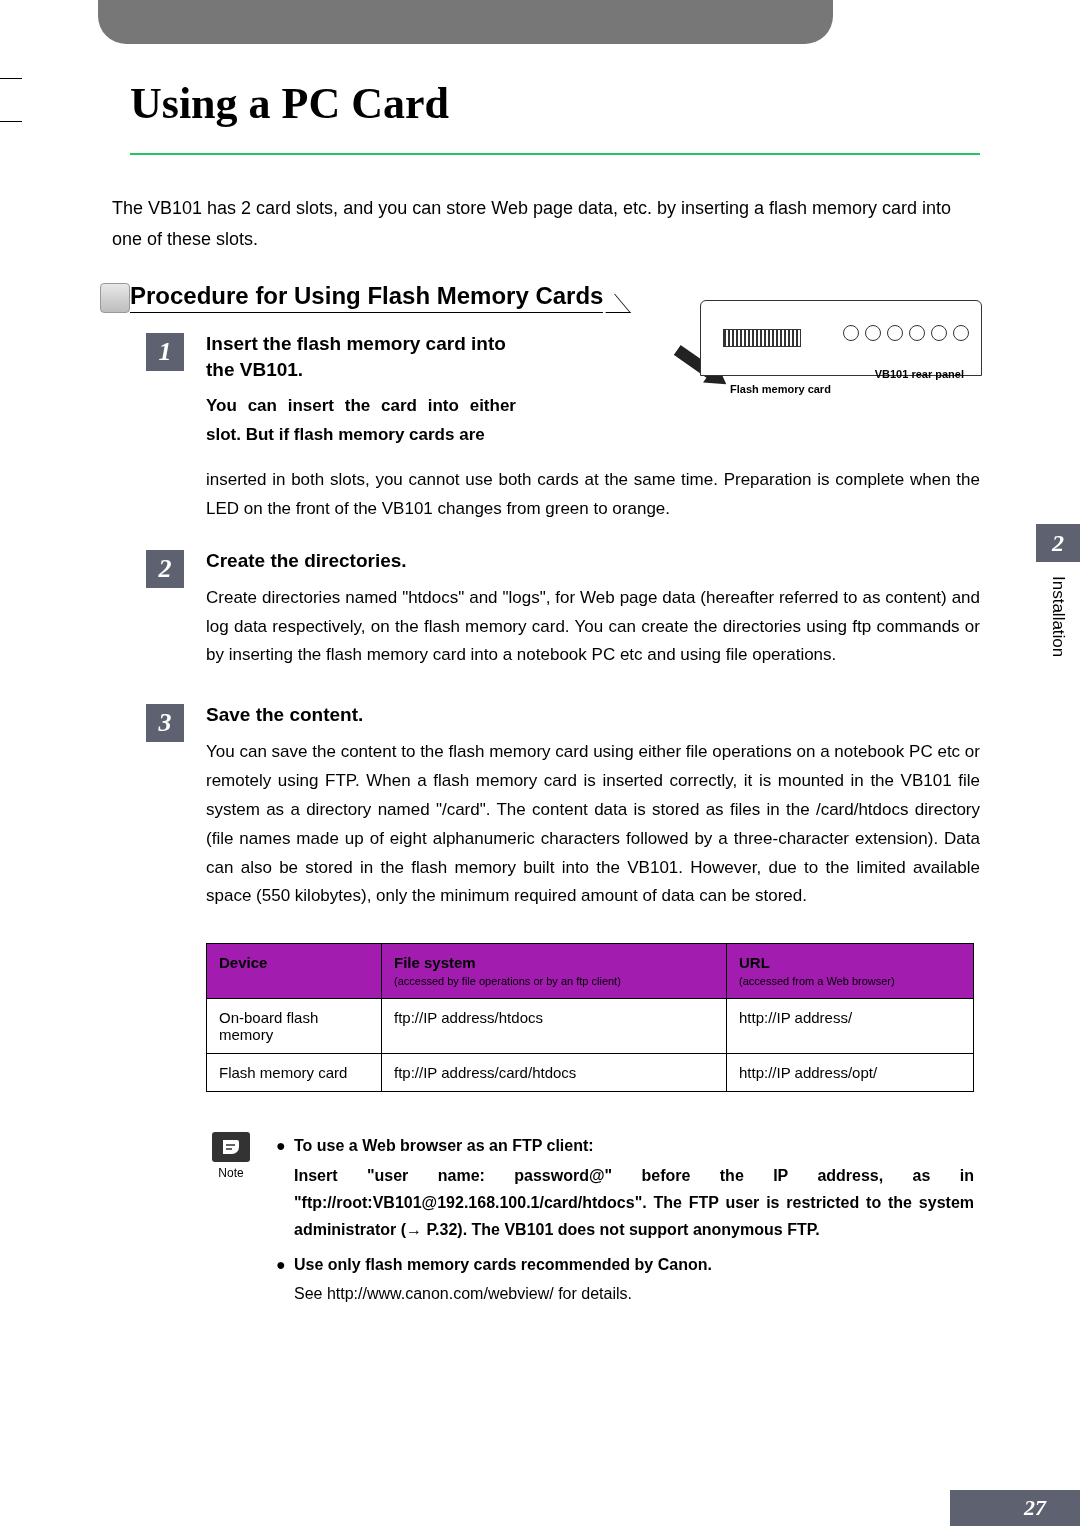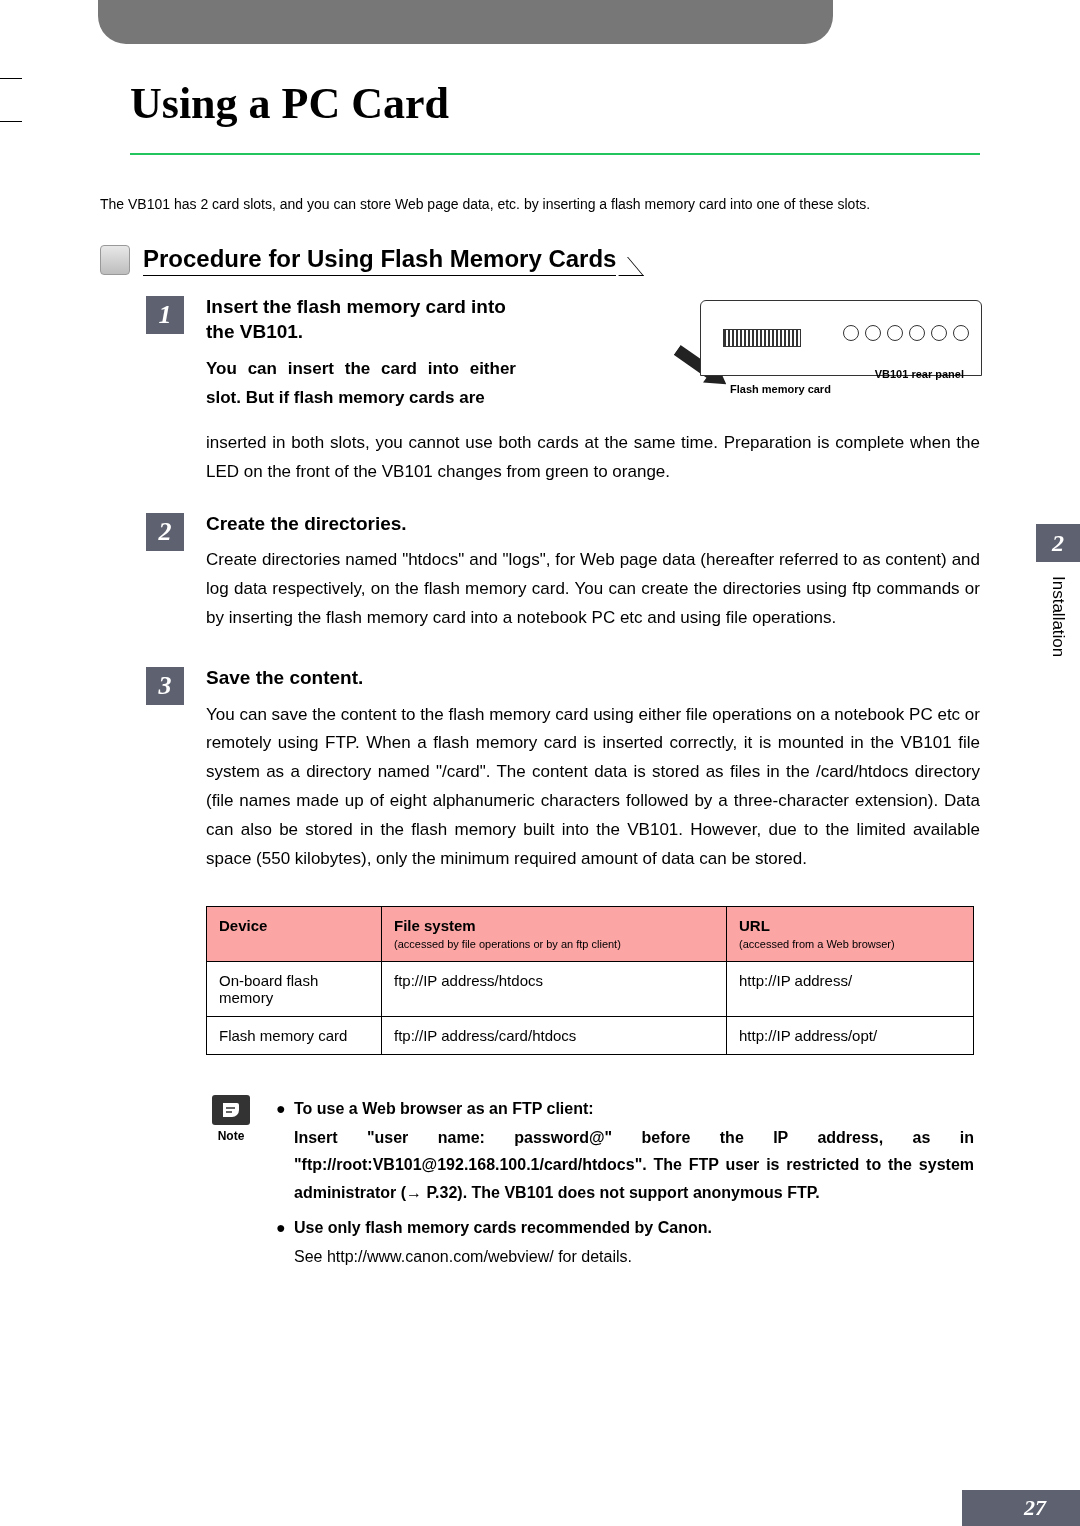--- a/index.html
+++ b/index.html
@@ -38,28 +38,28 @@
     padding-bottom: 20px;
     margin-left: 30px;
   }
   h1.page-title {
     font-family: "Times New Roman", Times, serif;
     font-weight: bold;
     font-size: 44px;
     margin: 0 0 4px 0;
   }
   .intro {
-    font-size: 14px;
+    font-size: 18px;
     line-height: 1.7;
-    margin: 38px 0 28px 0;
+    margin: 38px 0 28px 12px;
   }
   .section-heading-row {
     display: flex;
-    align-items: flex-start;
-    gap: 13px;
+    align-items: center;
+    gap: 0;
     margin-bottom: 18px;
     position: relative;
     margin-top: 28px;
   }
   .section-marker {
     width: 28px;
     height: 28px;
     background: linear-gradient(#e8e8e8,#bdbdbd);
     border: 1px solid #999;
     border-radius: 4px;
@@ -199,21 +199,21 @@
     font-size: 15px;
   }
   table.content-table th, table.content-table td {
     border: 1px solid #000;
     padding: 10px 12px;
     text-align: left;
     vertical-align: top;
   }
   table.content-table th {
     font-weight: bold;
-    background: #fca5a5;
+    background: #a21caf;
   }
   .th-sub {
     font-weight: normal;
     font-size: 11px;
   }
   .note-row {
     display: flex;
     gap: 20px;
     margin-left: 106px;
     width: 768px;
@@ -230,21 +230,21 @@
     border-radius: 3px;
     color: #fff;
     display: flex;
     align-items: center;
     justify-content: center;
     font-size: 18px;
     margin: 0 auto 4px auto;
   }
   .note-label {
     font-size: 12px;
-    font-weight: bold;
+    font-weight: normal;
   }
   .note-body {
     flex: 1;
     font-size: 16px;
     font-weight: bold;
     line-height: 1.7;
     text-align: justify;
   }
   .note-body .bullet {
     margin-bottom: 8px;
@@ -274,21 +274,21 @@
     position: absolute;
     right: 12px;
     top: 576px;
     font-size: 17px;
     writing-mode: vertical-rl;
   }
   .footer-bar {
     position: absolute;
     right: 0;
     bottom: 0;
-    width: 118px;
+    width: 130px;
     height: 36px;
     background: #5e6170;
     color: #fff;
     font-family: "Times New Roman", Times, serif;
     font-weight: bold;
     font-style: italic;
     font-size: 22px;
     padding-right: 34px;
     box-sizing: border-box;
     display: flex;

